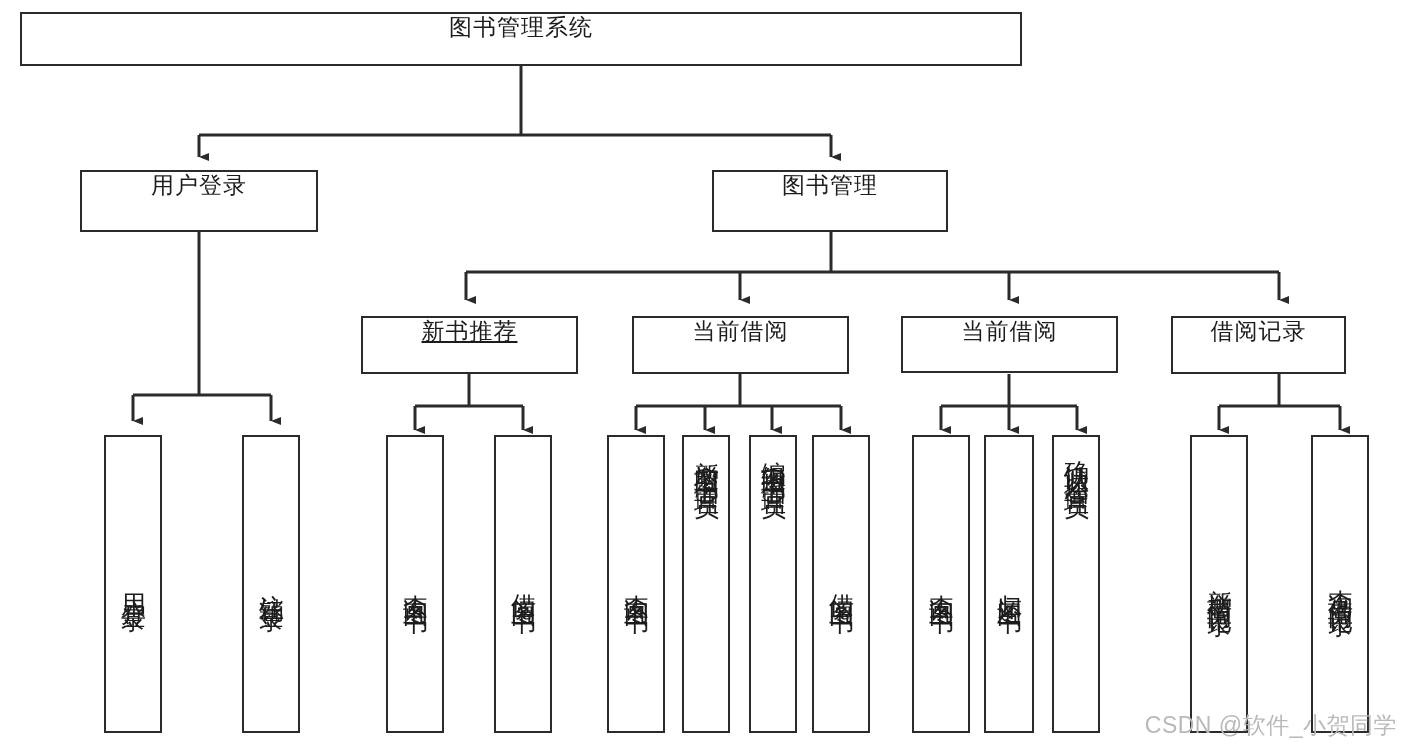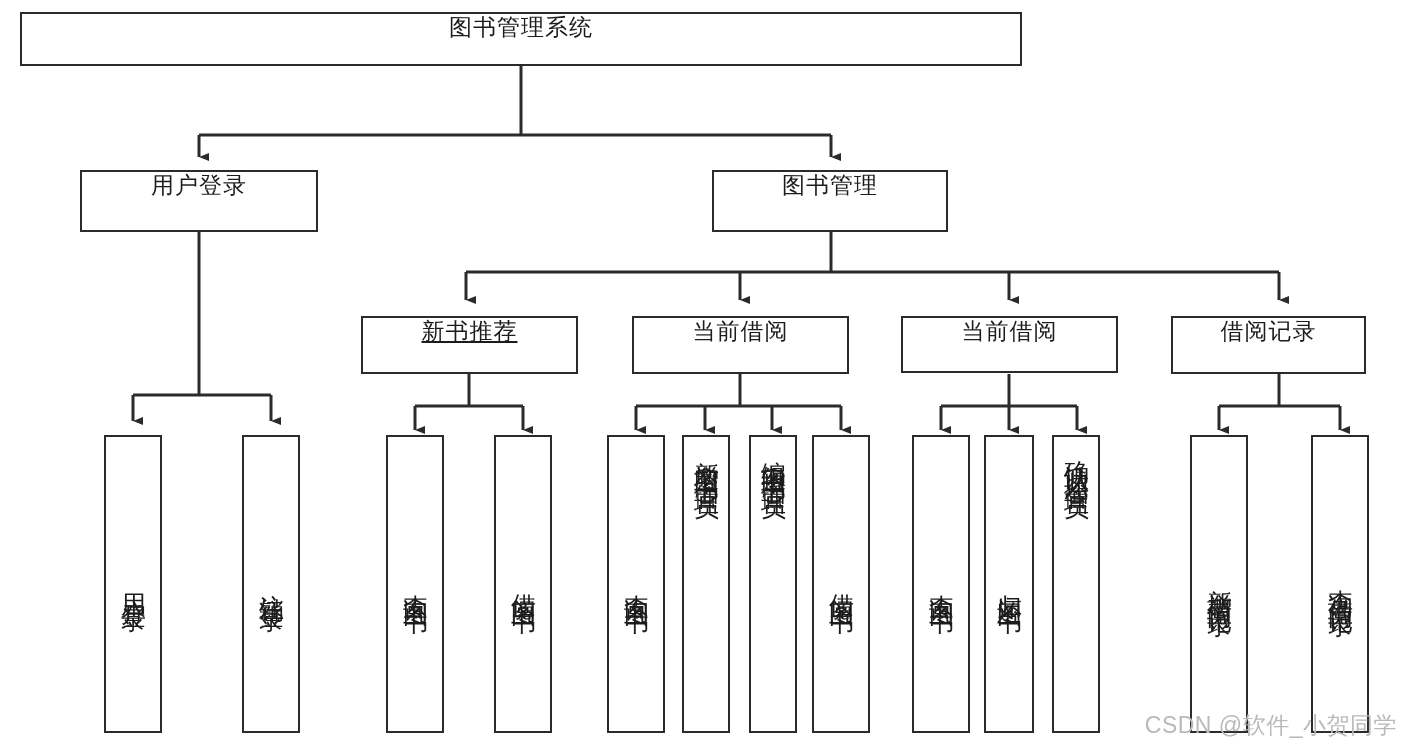--- a/index.html
+++ b/index.html
@@ -131,21 +131,21 @@
 
   <div class="node h" style="left:361px; top:316px; width:217px; height:58px;text-decoration:underline;">
     <span>新书推荐</span>
   </div>
   <div class="node h" style="left:632px; top:316px; width:217px; height:58px;">
     <span>当前借阅</span>
   </div>
   <div class="node h" style="left:901px; top:316px; width:217px; height:57px;">
     <span>当前借阅</span>
   </div>
-  <div class="node h" style="left:1171px; top:316px; width:195px; height:58px;">
+  <div class="node h" style="left:1171px; top:316px; width:175px; height:58px;">
     <span>借阅记录</span>
   </div>
 
   <div class="node v" style="left:104px; top:435px; width:58px; height:298px;">
     <span>用户登录</span>
   </div>
   <div class="node v" style="left:242px; top:435px; width:58px; height:298px;">
     <span>注销登录</span>
   </div>
 

